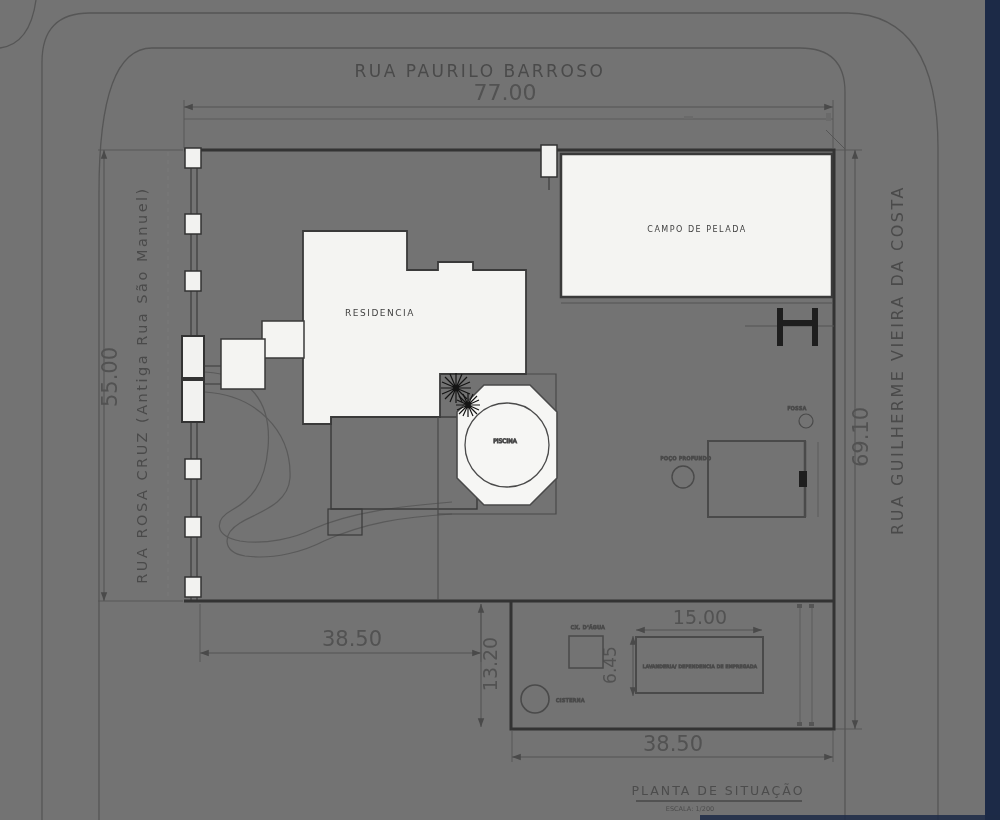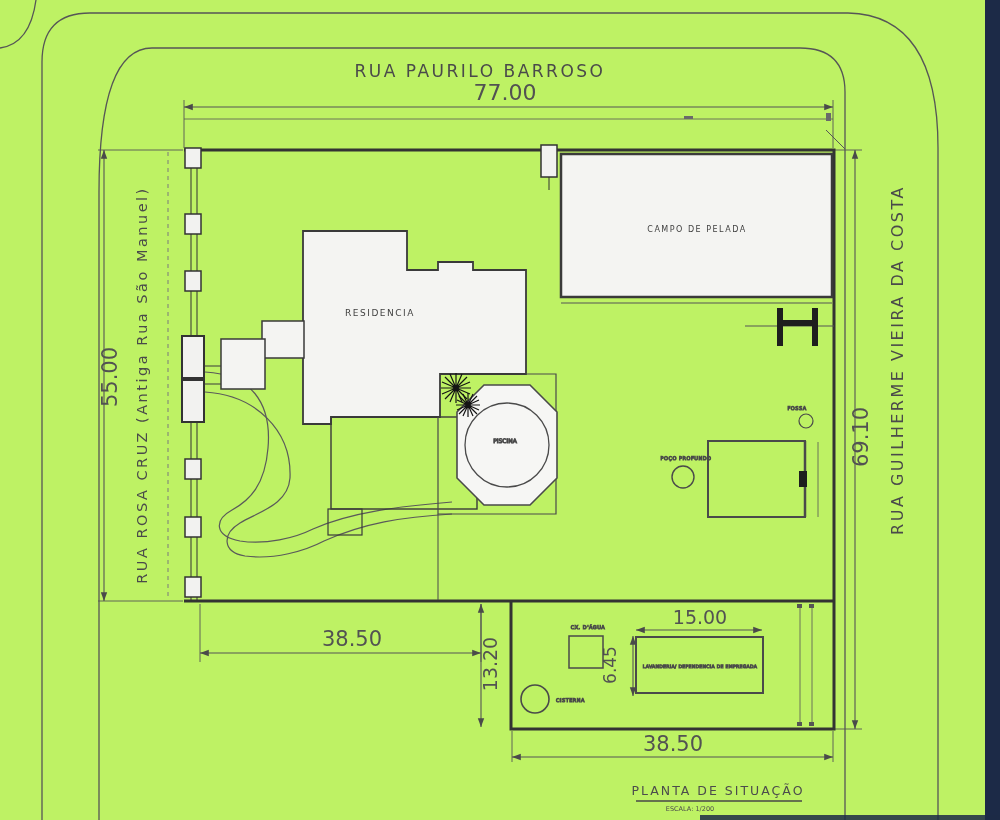--- a/index.html
+++ b/index.html
@@ -1,16 +1,16 @@
 <!DOCTYPE html>
 <html><head>
 <meta charset="utf-8">
 <style>
   html,body{margin:0;padding:0;background:#d9d9d7;}
-  .canvas{position:relative;width:1000px;height:820px;background:#bef264;overflow:hidden;
+  .canvas{position:relative;width:1000px;height:820px;background:#737373;overflow:hidden;
           font-family:"DejaVu Sans", sans-serif;}
   svg{position:absolute;left:0;top:0;}
   svg text{fill:#4c4c4c;font-family:"DejaVu Sans", sans-serif;}
   .dim{fill:#525252;}
   .tiny{fill:#3f3f3f;}
   .street-name{fill:#4a4a4a;letter-spacing:2.5px;}
 </style>
 </head>
 <body>
 

